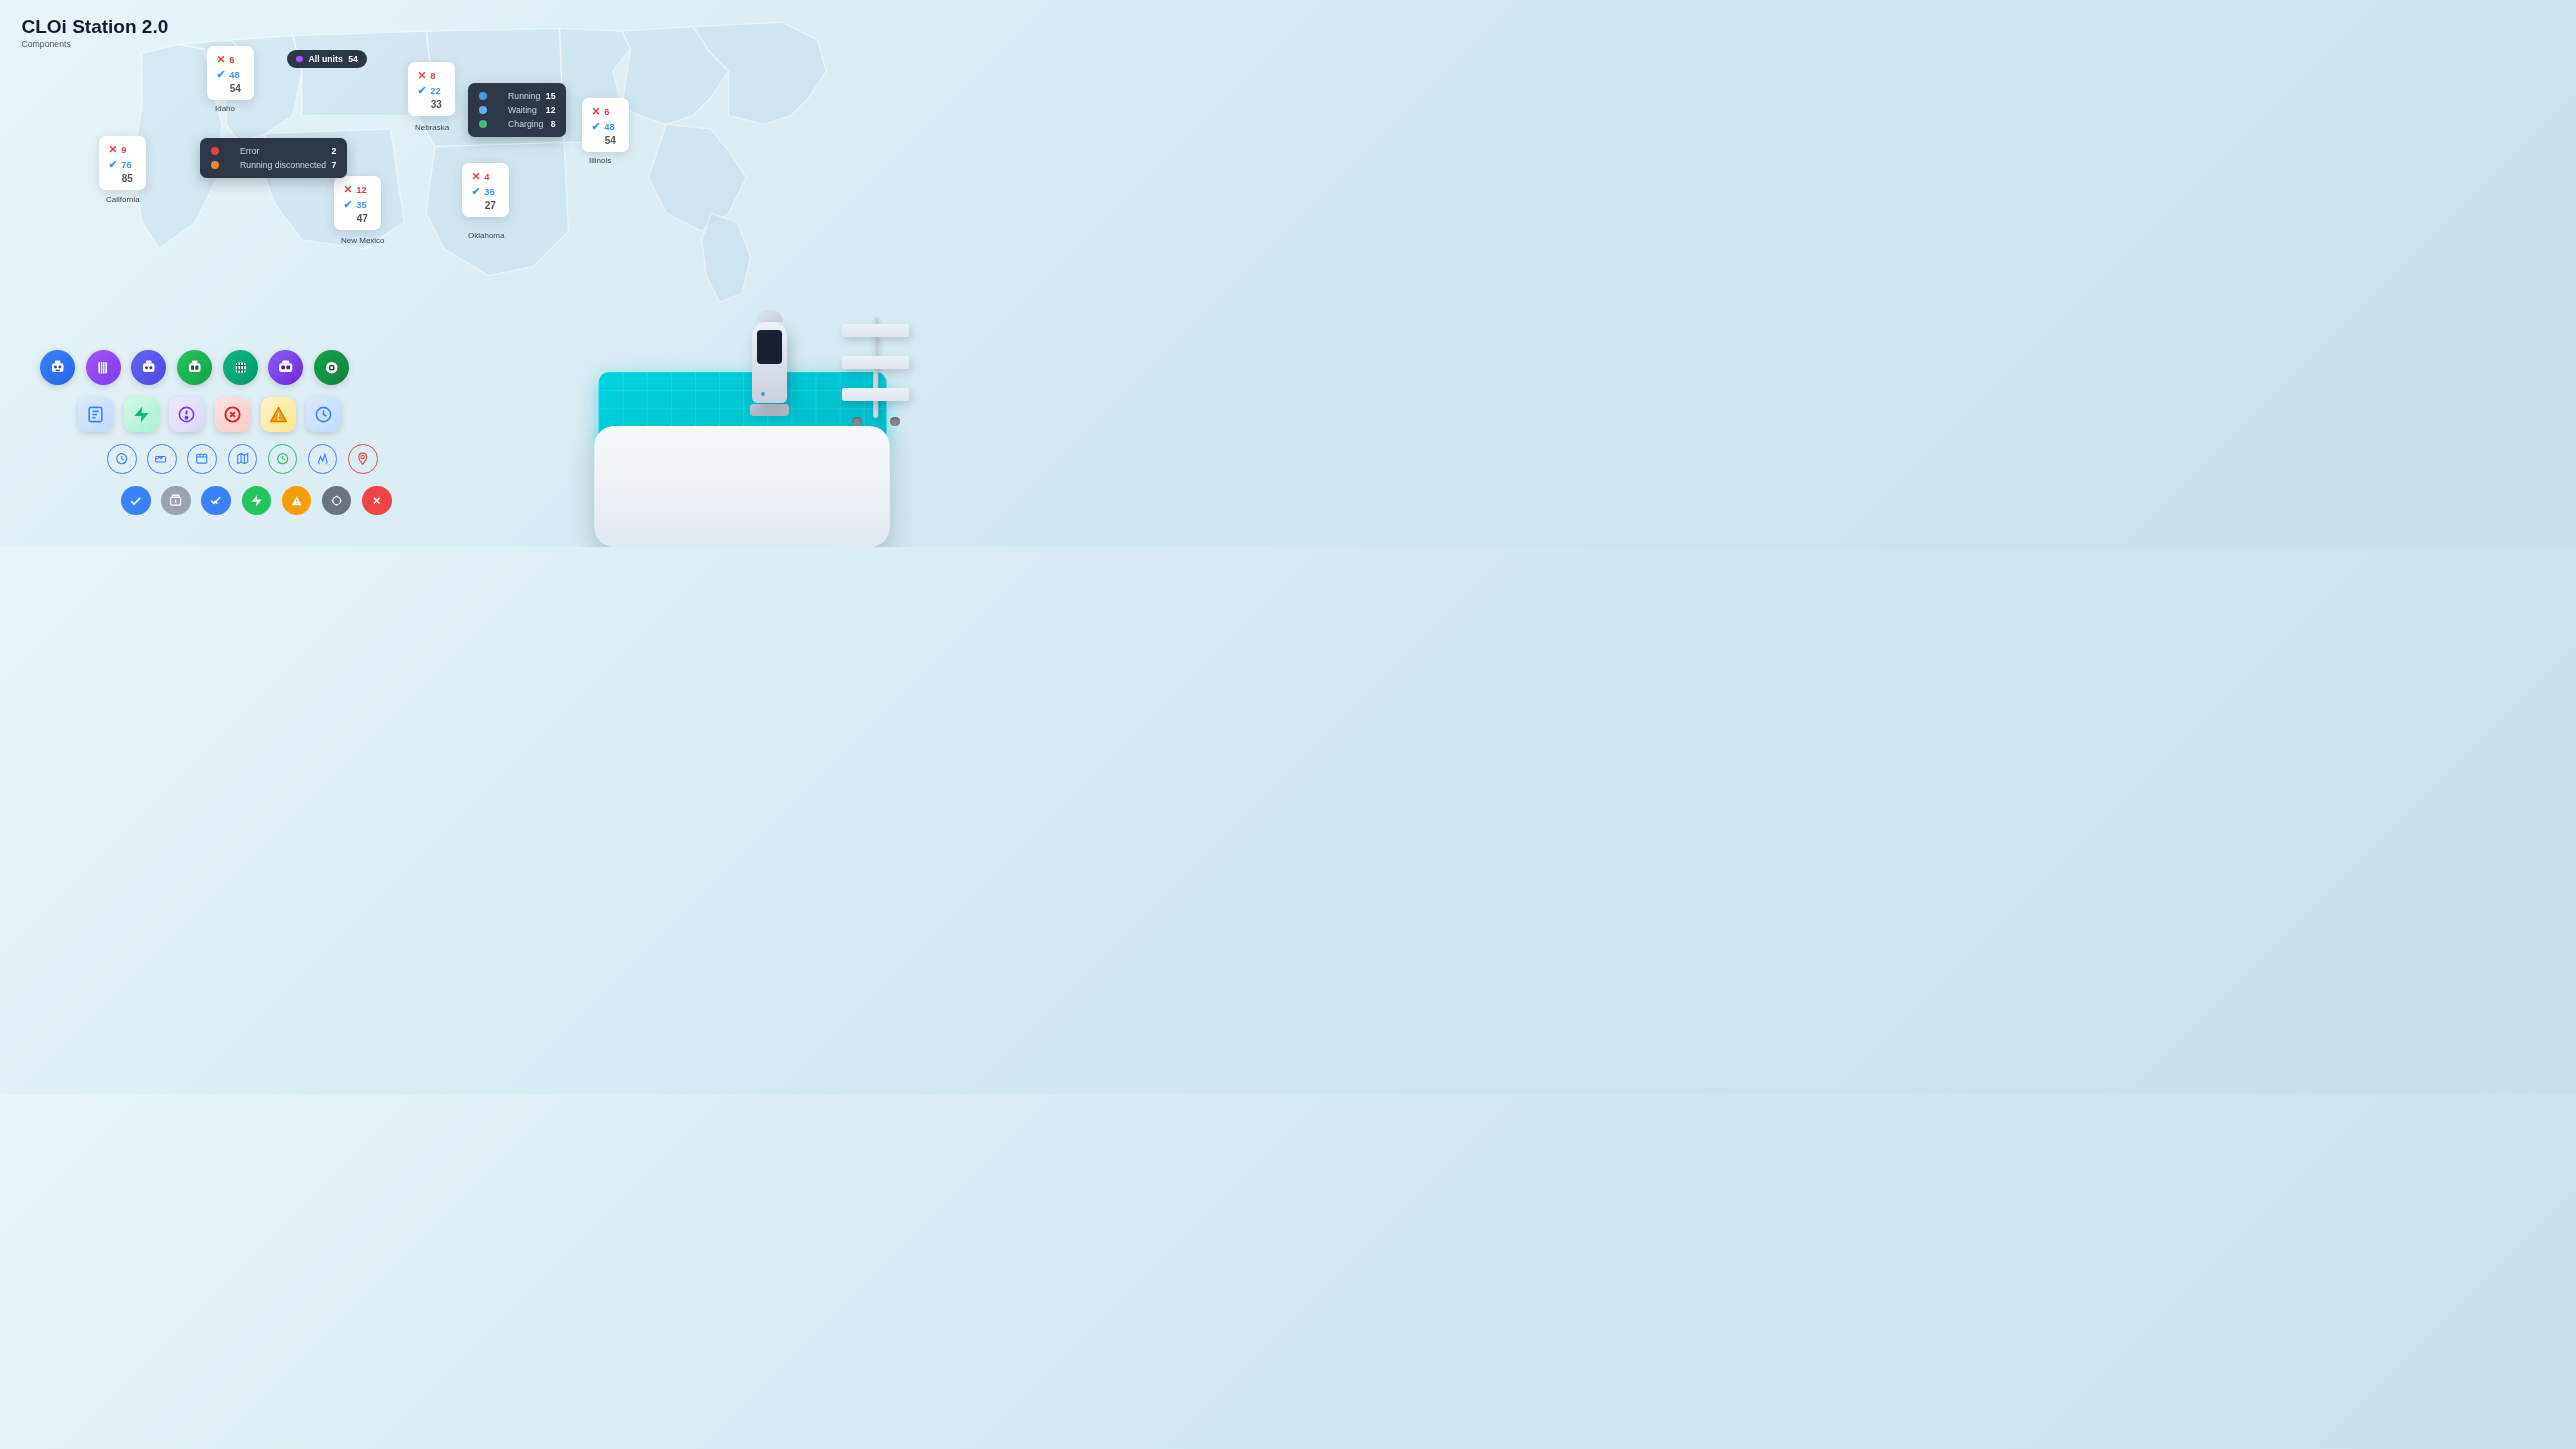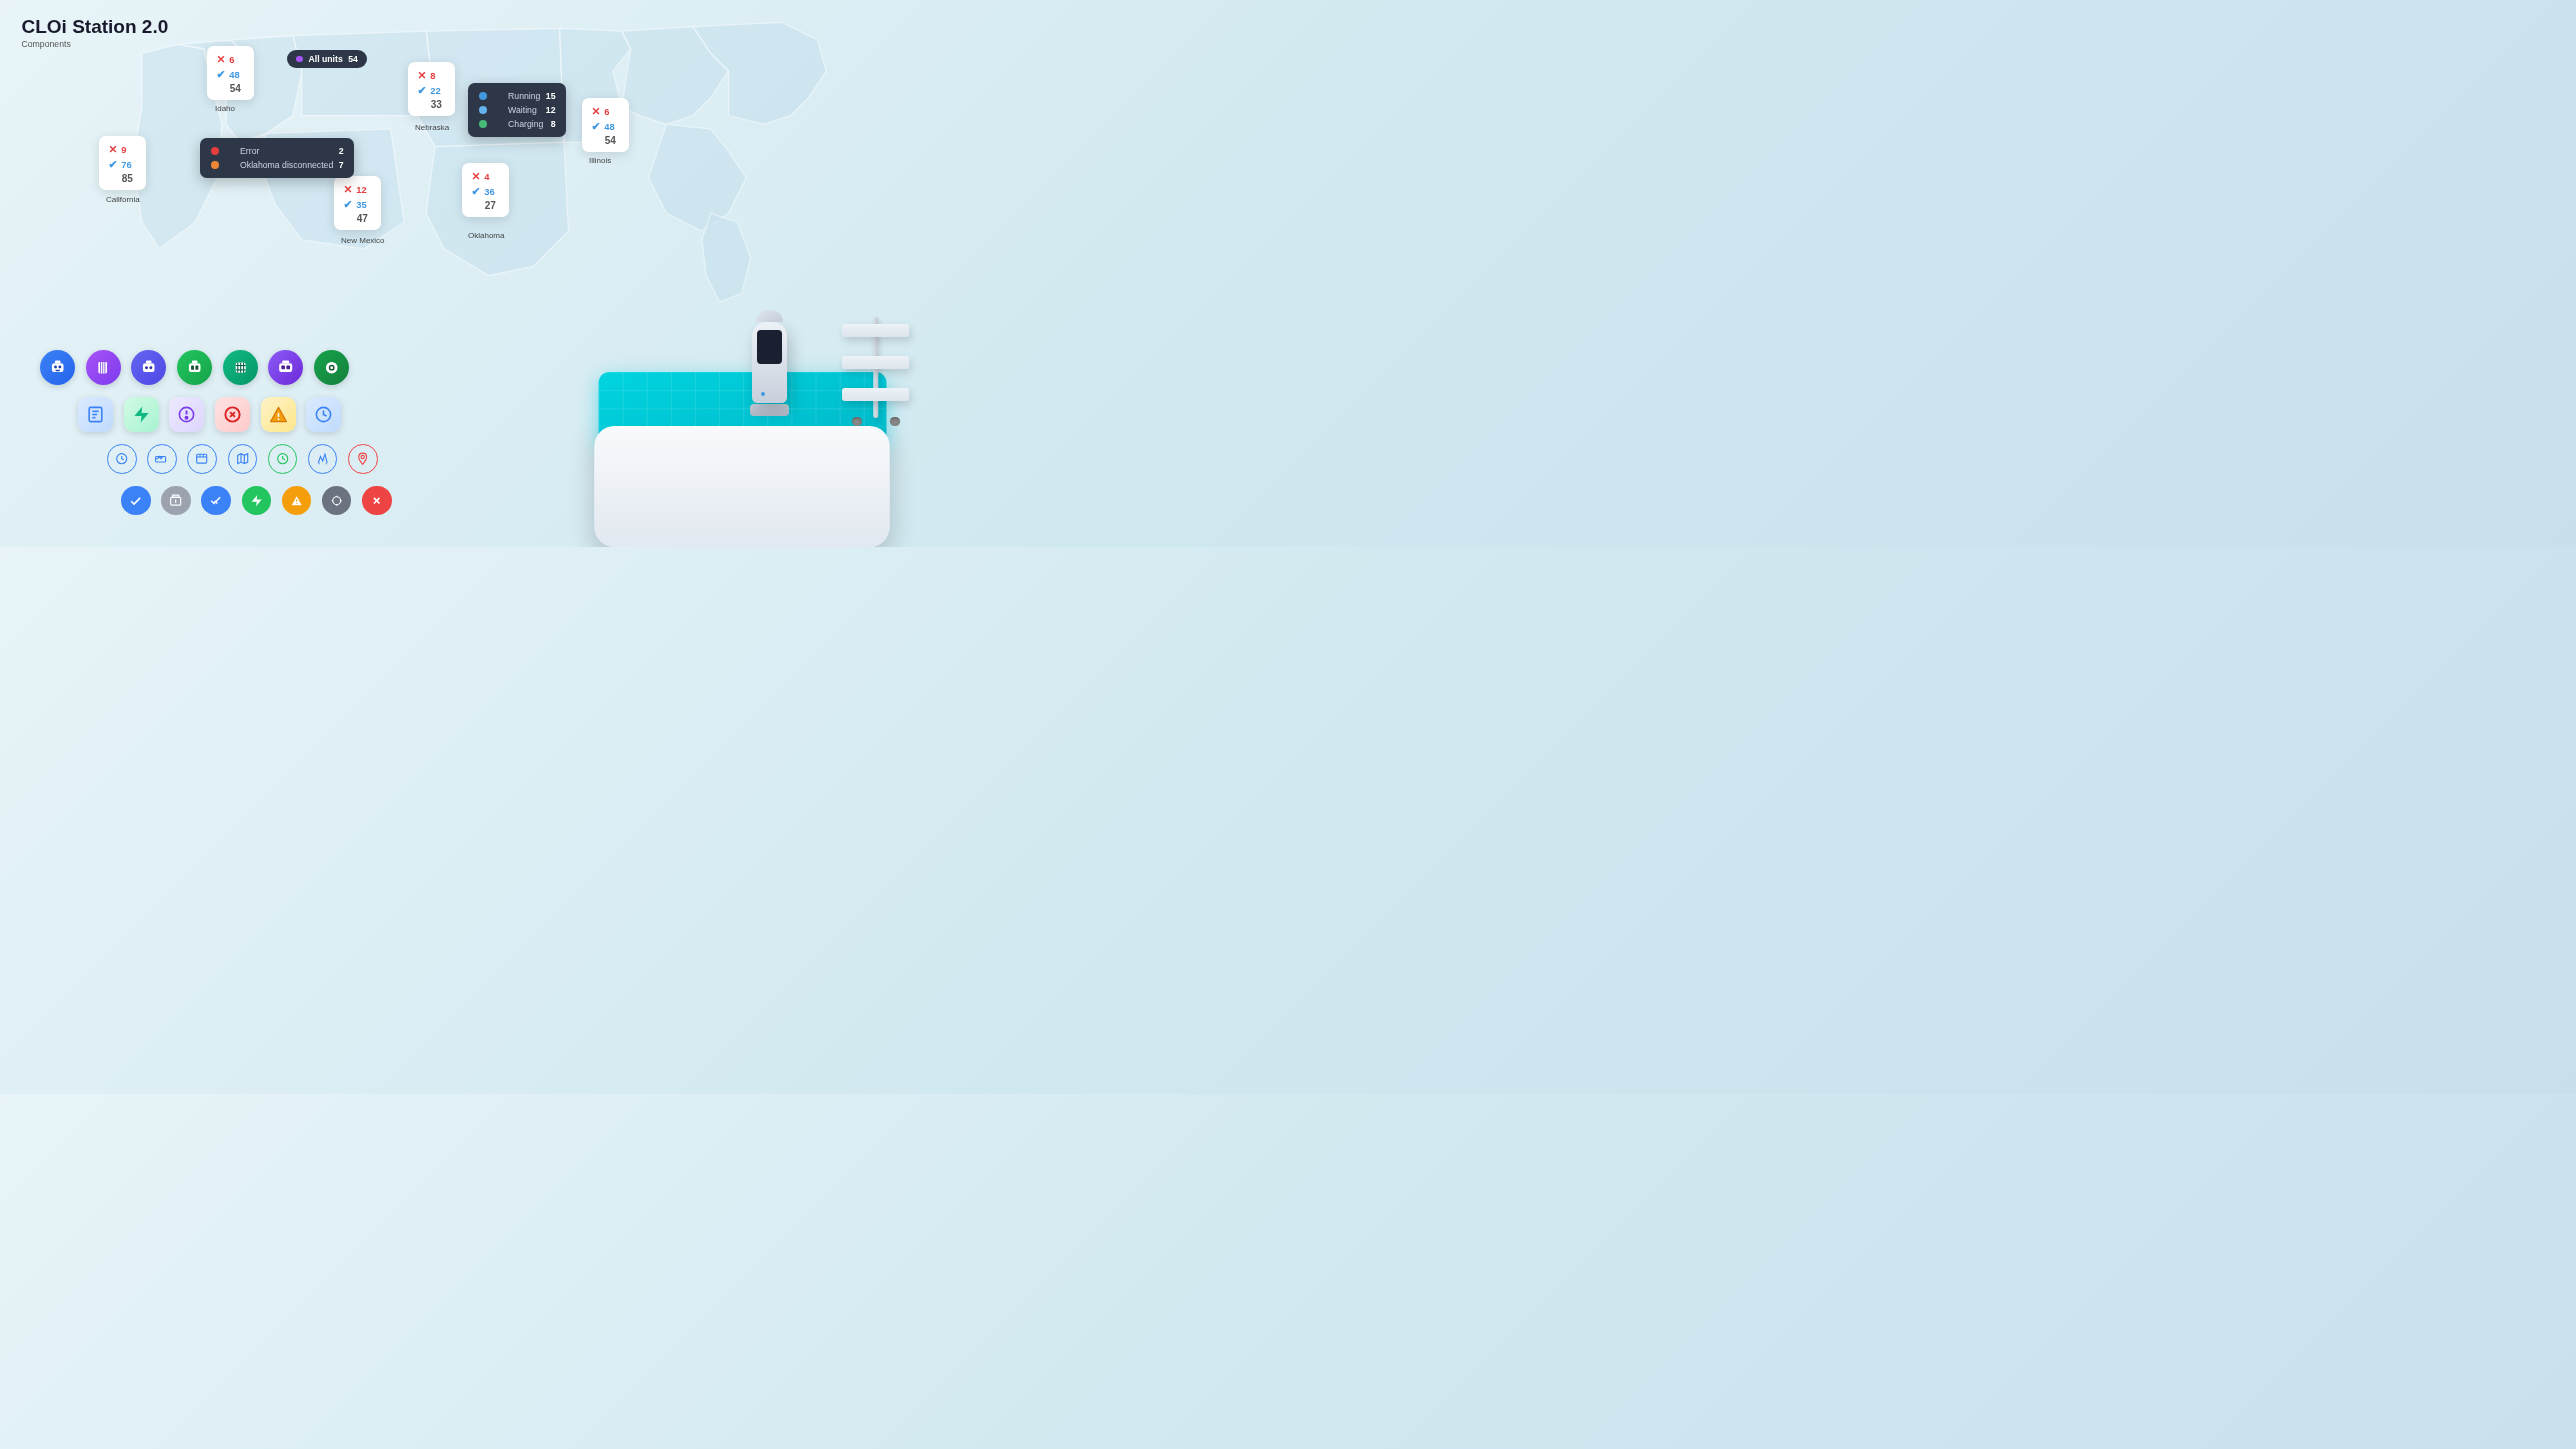--- a/index.html
+++ b/index.html
@@ -305,21 +305,21 @@
 <div class="state-label" style="top: 195px; left: 106px;">California</div>
 
 <div class="tooltip-popup" style="top: 138px; left: 200px;">
   <div class="tip-row">
     <div class="tip-dot" style="background:#e53e3e;"></div>
     <span class="tip-label">Error</span>
     <span class="tip-value">2</span>
   </div>
   <div class="tip-row">
     <div class="tip-dot" style="background:#ed8936;"></div>
-    <span class="tip-label">Oklahoma disconnected</span>
+    <span class="tip-label">Running disconnected</span>
     <span class="tip-value">7</span>
   </div>
 </div>
 
 <div class="state-card" style="top: 176px; left: 334px;">
   <div class="row">
     <span class="dot-error">✕</span>
     <span class="num-error">12</span>
   </div>
   <div class="row">

